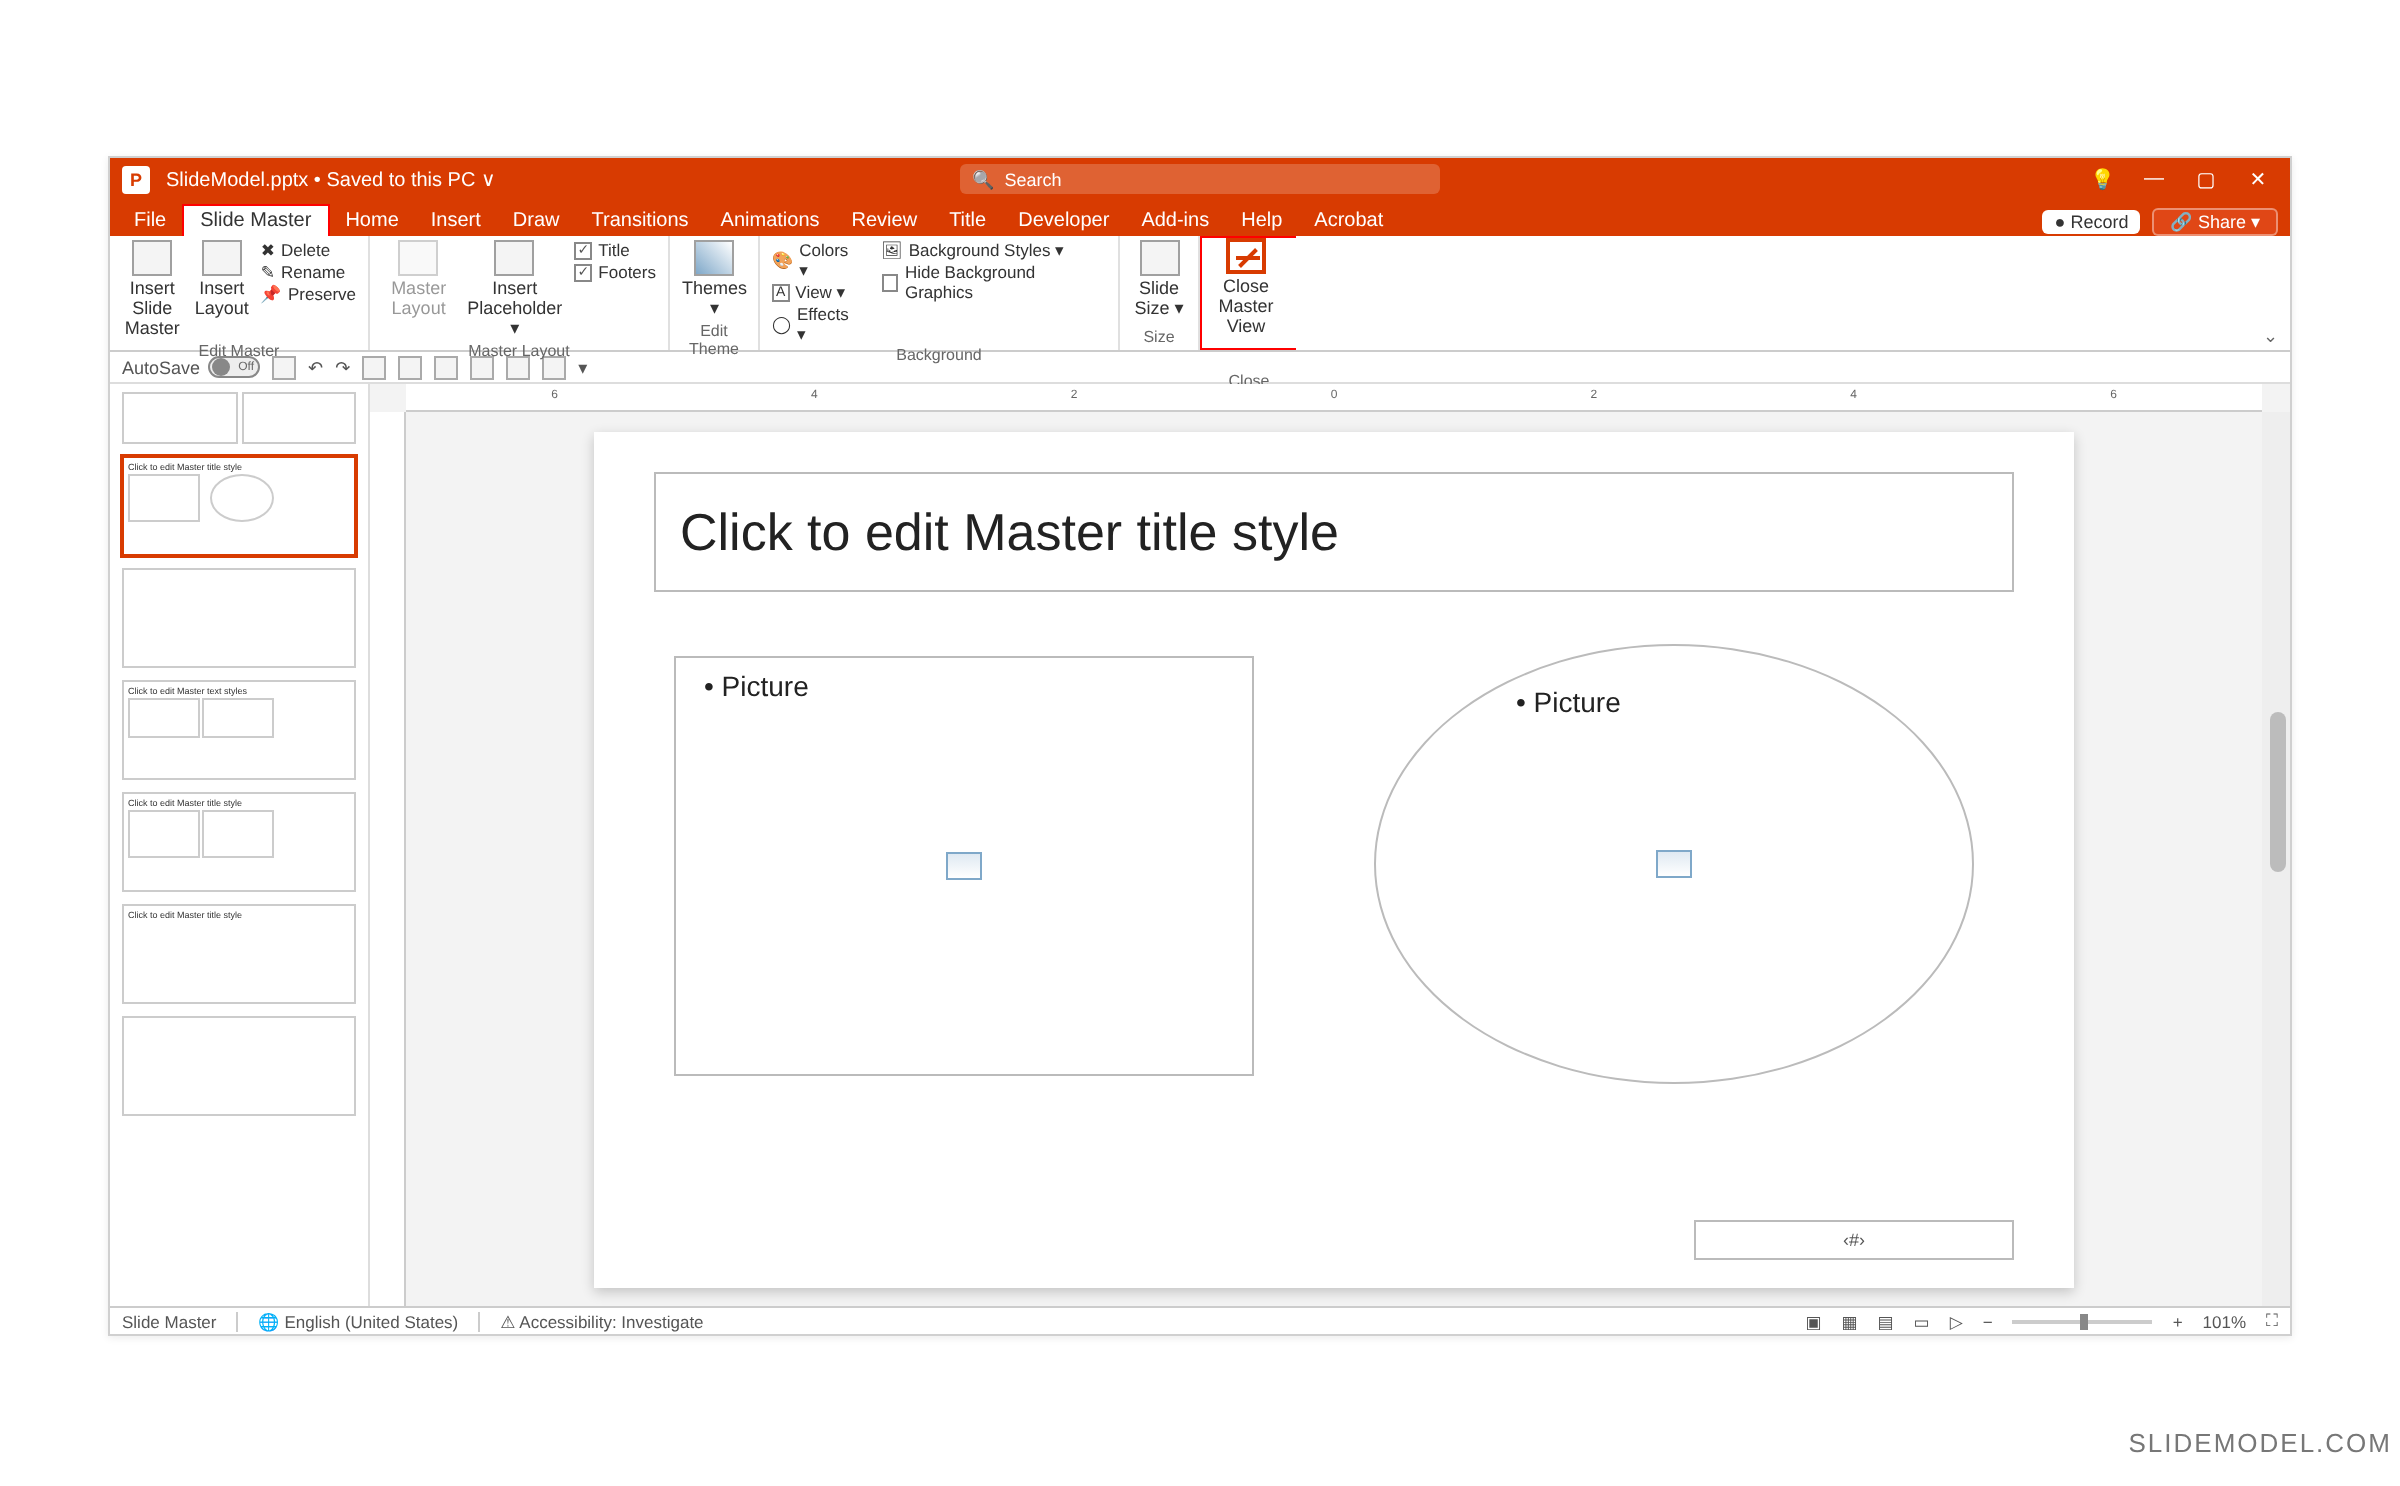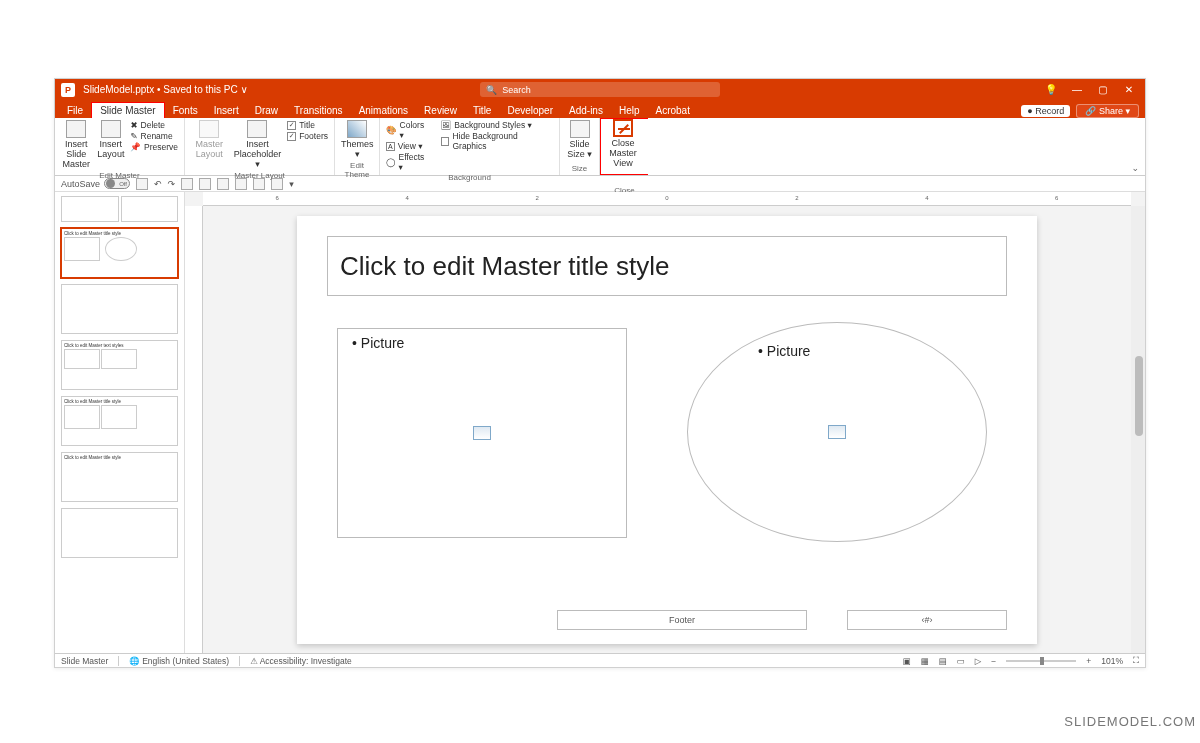--- a/index.html
+++ b/index.html
@@ -107,21 +107,21 @@
       <span class="ctl">💡</span>
       <span class="ctl">—</span>
       <span class="ctl">▢</span>
       <span class="ctl">✕</span>
     </div>
   </div>
 
   <div class="tabs">
     <span class="tab">File</span>
     <span class="tab active">Slide Master</span>
-    <span class="tab">Fonts</span>
+    <span class="tab">Home</span>
     <span class="tab">Insert</span>
     <span class="tab">Draw</span>
     <span class="tab">Transitions</span>
     <span class="tab">Animations</span>
     <span class="tab">Review</span>
     <span class="tab">Title</span>
     <span class="tab">Developer</span>
     <span class="tab">Add-ins</span>
     <span class="tab">Help</span>
     <span class="tab">Acrobat</span>
@@ -305,21 +305,20 @@
         <div class="slide">
           <div class="title-ph">Click to edit Master title style</div>
           <div class="rect-ph">
             <span class="ph-label">• Picture</span>
             <div class="ph-img-ic"></div>
           </div>
           <div class="oval-ph">
             <span class="ph-label" style="left:70px;top:20px">• Picture</span>
             <div class="ph-img-ic"></div>
           </div>
-          <div class="footer-ph fp-ctr">Footer</div>
           <div class="footer-ph fp-num">‹#›</div>
         </div>
       </div>
     </div>
   </div>
 
   <div class="status">
     <span>Slide Master</span>
     <span class="divider"></span>
     <span>🌐 <span>English (United States)</span></span>

